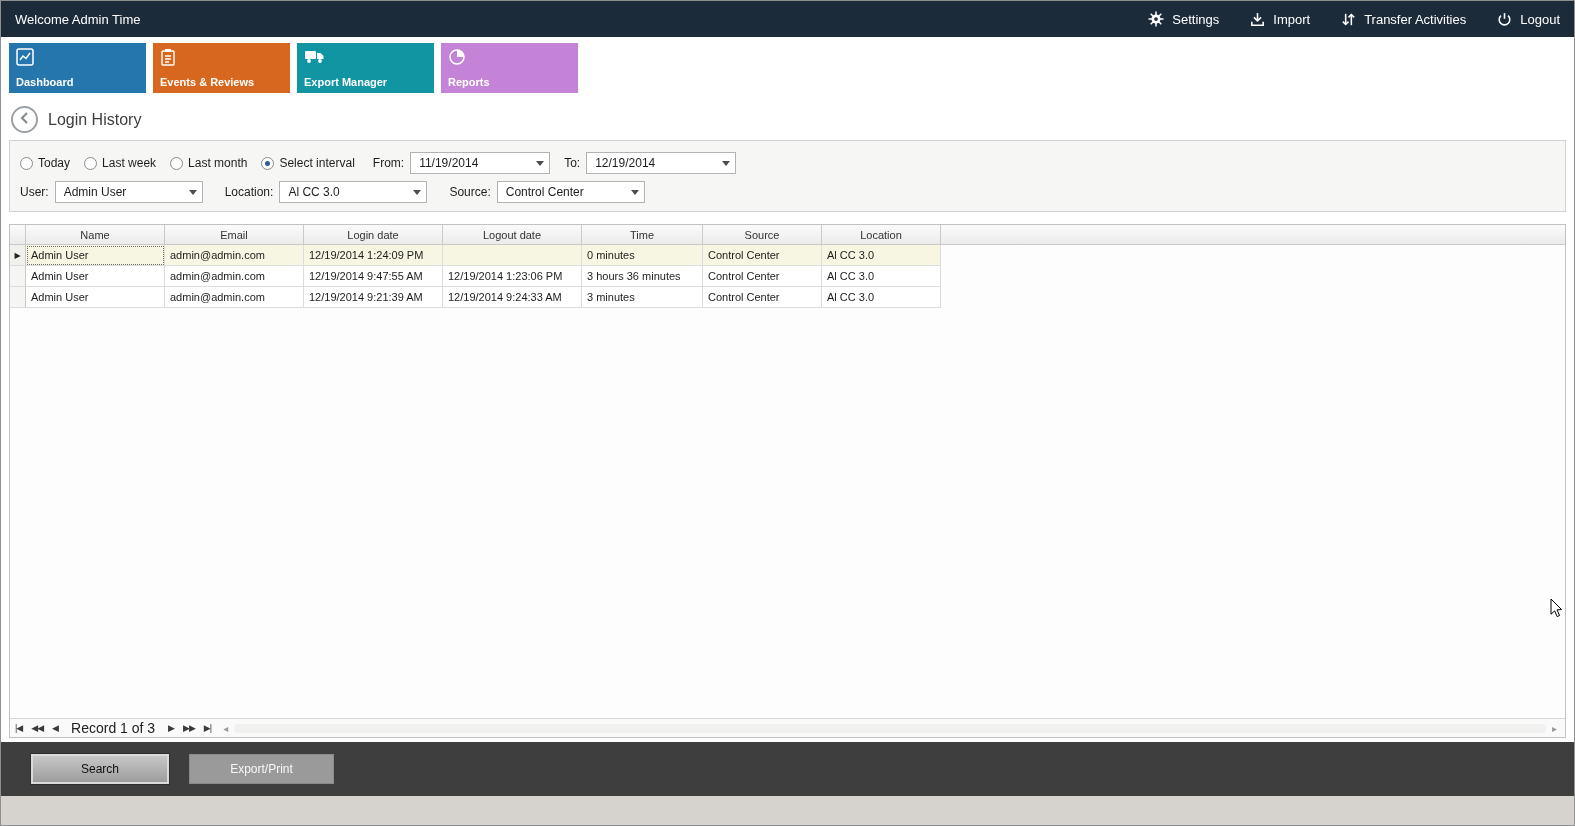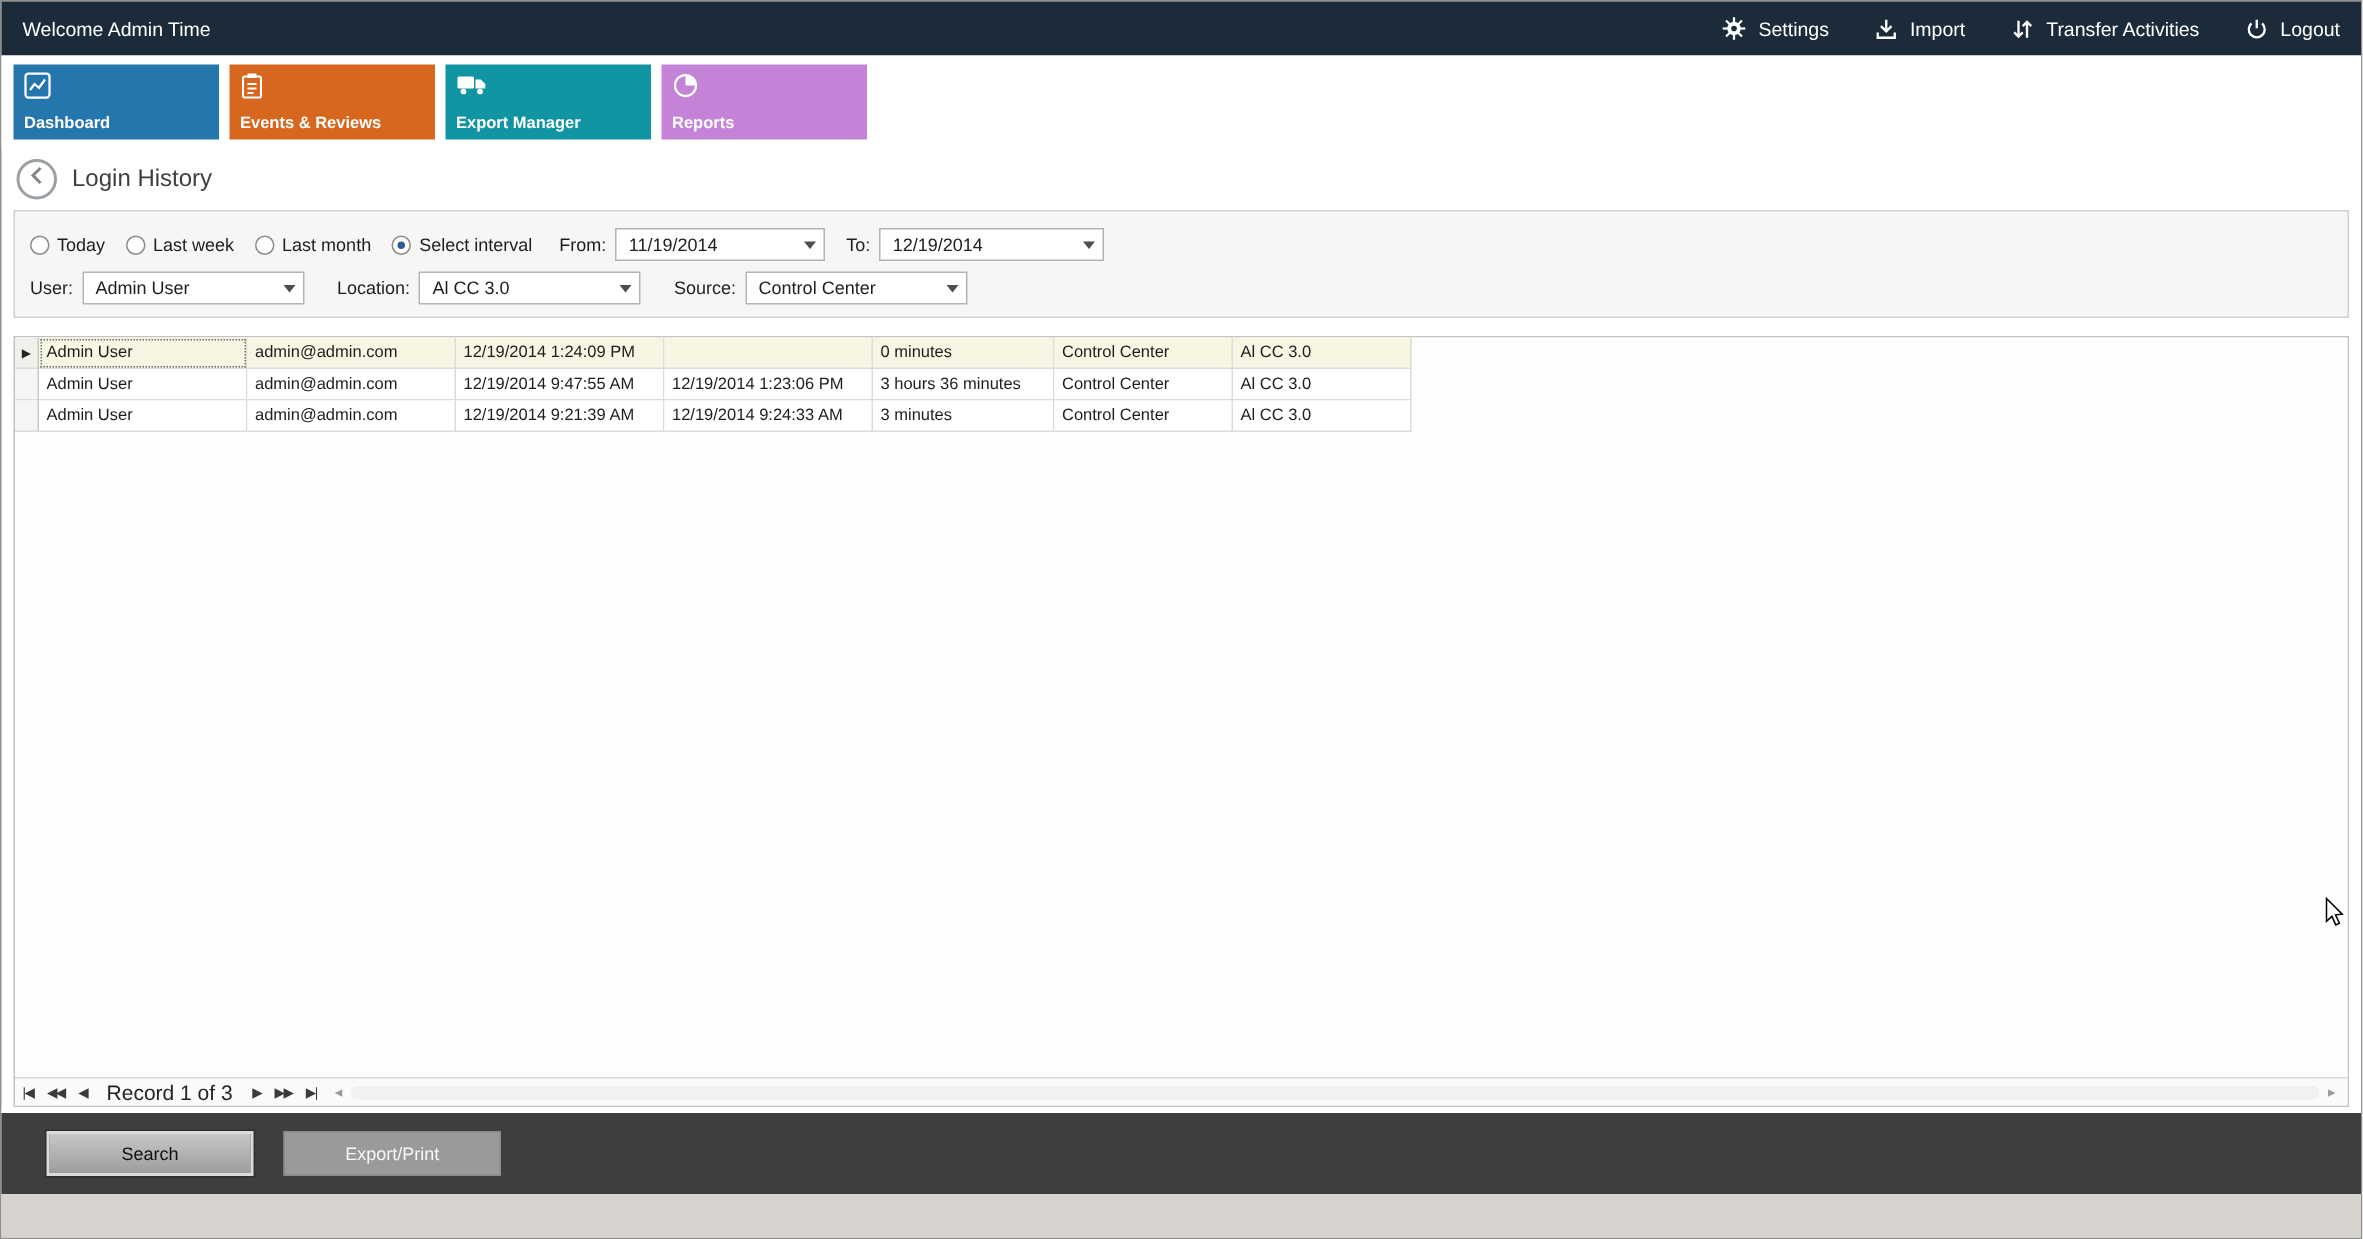--- a/index.html
+++ b/index.html
@@ -235,20 +235,31 @@
       </div>
       <span class="fld-label">Source:</span>
       <div class="combo w148">
         <span>Control Center</span>
         <span class="combo-arrow"></span>
       </div>
     </div>
   </div>
 
   <div class="grid-wrap">
+    <div class="grid-header">
+      <div class="gh-cell c-ind"></div>
+      <div class="gh-cell c-name">Name</div>
+      <div class="gh-cell c-email">Email</div>
+      <div class="gh-cell c-login">Login date</div>
+      <div class="gh-cell c-logout">Logout date</div>
+      <div class="gh-cell c-time">Time</div>
+      <div class="gh-cell c-source">Source</div>
+      <div class="gh-cell c-loc">Location</div>
+      <div class="gh-cell c-fill"></div>
+    </div>
 
     <div class="grid-body">
       <div class="grid-row selected">
         <div class="gr-cell c-ind">
             <span class="row-marker">▶</span>
           </div>
         <div class="gr-cell c-name">Admin User</div>
         <div class="gr-cell c-email">admin@admin.com</div>
         <div class="gr-cell c-login">12/19/2014 1:24:09 PM</div>
         <div class="gr-cell c-logout"></div>

